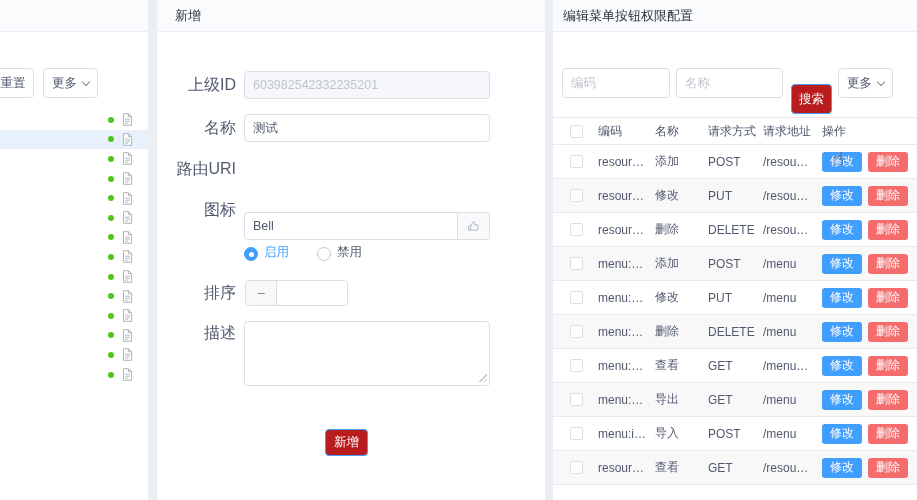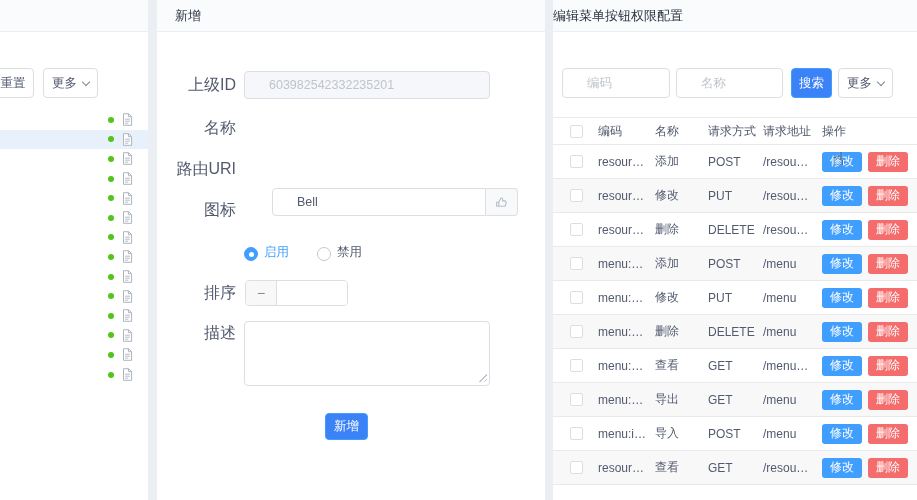--- a/index.html
+++ b/index.html
@@ -12,36 +12,36 @@
   }
   .panel { position:absolute; top:0; height:500px; background:#fff; overflow:hidden; }
   .panel-left  { left:0;   width:148px; }
   .panel-mid   { left:157px; width:388px; }
   .panel-right { left:553px; width:364px; }
   .panel-header {
     height:32px; background:#fafbfc; border-bottom:1px solid #ebeef5;
     display:flex; align-items:center; font-size:13px; color:#2c3442;
   }
   .panel-mid .panel-header   { padding-left:18px; }
-  .panel-right .panel-header { }
+  .panel-right .panel-header { padding-left:10px; }
 
   
   .btn {
     display:inline-flex; align-items:center; justify-content:center;
     height:30px; background:#fff; border:1px solid #dcdee2; border-radius:4px;
     font-size:12.5px; color:#515a6e; cursor:pointer; position:absolute;
   }
-  .btn-primary { background:#3b82f6; border-color:#409eff; color:#fff; }
+  .btn-primary { background:#b91c1c; border-color:#409eff; color:#fff;margin-top:16px; }
   .chev {
     width:6px; height:6px; border-right:1.3px solid #808695; border-bottom:1.3px solid #808695;
     transform:rotate(45deg); margin-left:6px; margin-top:-3px; display:inline-block;
   }
   .txt-input {
     height:28px; border:1px solid #dcdee2; border-radius:4px; background:#fff;
-    font-size:12.5px; color:#515a6e; padding:0 24px; outline:none;
+    font-size:12.5px; color:#515a6e; padding:0 8px; outline:none;
     font-family:"Liberation Sans","DejaVu Sans",sans-serif;
   }
   .txt-input::placeholder { color:#c0c4cc; }
 
   
   .tree-list { position:absolute; top:110px; left:0; right:0; }
   .tree-item {
     height:19.6px; display:flex; align-items:center; justify-content:flex-end;
     padding-right:15px; gap:8px; cursor:pointer;
   }
@@ -271,29 +271,30 @@
   </div>
 
   <div class="form-row" style="top:71px;">
     <span class="form-label">上级ID</span>
   </div>
   <input class="txt-input inp-std inp-dis" style="top: 71px;" disabled="" value="603982542332235201">
 
   <div class="form-row" style="top:114px;">
     <span class="form-label">名称</span>
   </div>
+  <input class="txt-input inp-std" style="top: 114px;" value="测试">
 
   <div class="form-row" style="top:155px;">
     <span class="form-label">路由URI</span>
   </div>
 
   <div class="form-row" style="top:196px;">
     <span class="form-label">图标</span>
   </div>
-  <div class="icon-group" style="top:188px;margin-left:28px;">
+  <div class="icon-group" style="top:212px;">
     <input class="txt-input" value="Bell" style="">
     <span class="icon-addon">
       <svg width="13" height="13" viewBox="0 0 24 24" fill="none" stroke="#b6bcc6" stroke-width="2" stroke-linejoin="round">
         <path d="M7 11v8H4.2c-.7 0-1.2-.5-1.2-1.2v-5.6c0-.7.5-1.2 1.2-1.2H7zm0 0l3.4-6.4A2 2 0 0 1 14 5.6V9h4.6a2 2 0 0 1 2 2.4l-1.1 5.5A2.4 2.4 0 0 1 17.1 19H7"></path>
       </svg>
     </span>
   </div>
 
   <div class="radio-row" style="top:244px;">
     <span class="radio-opt checked">

